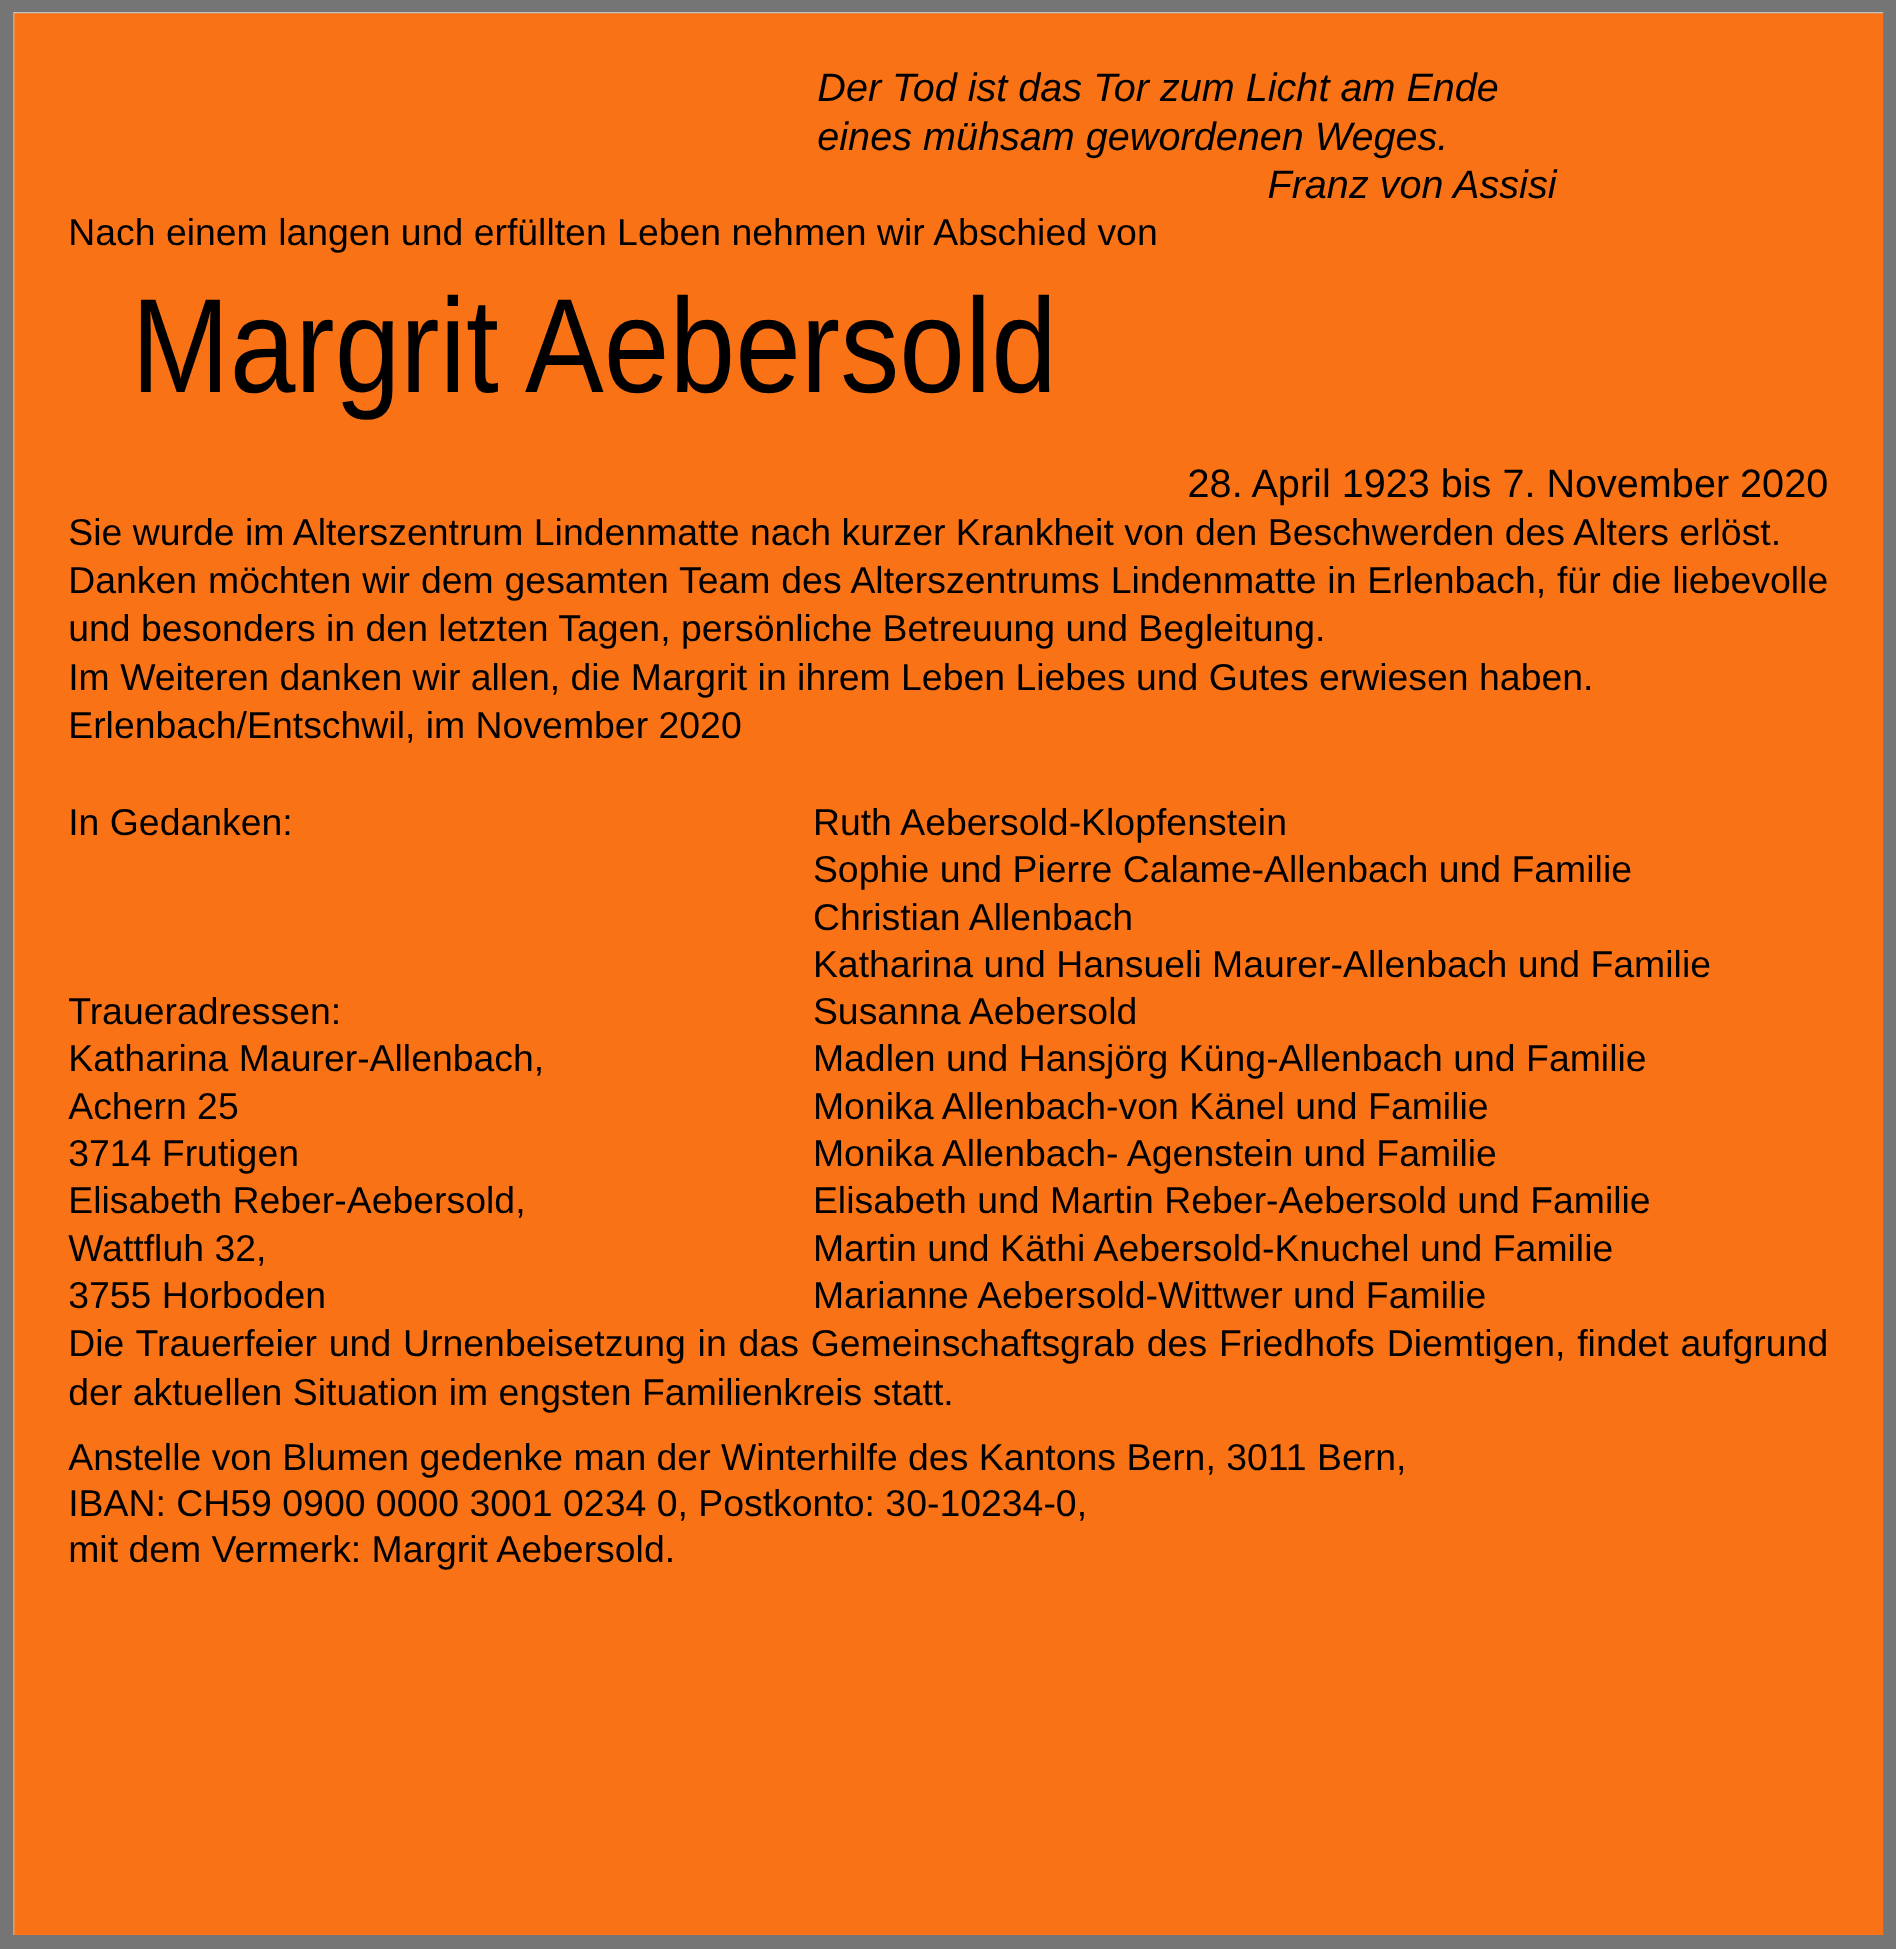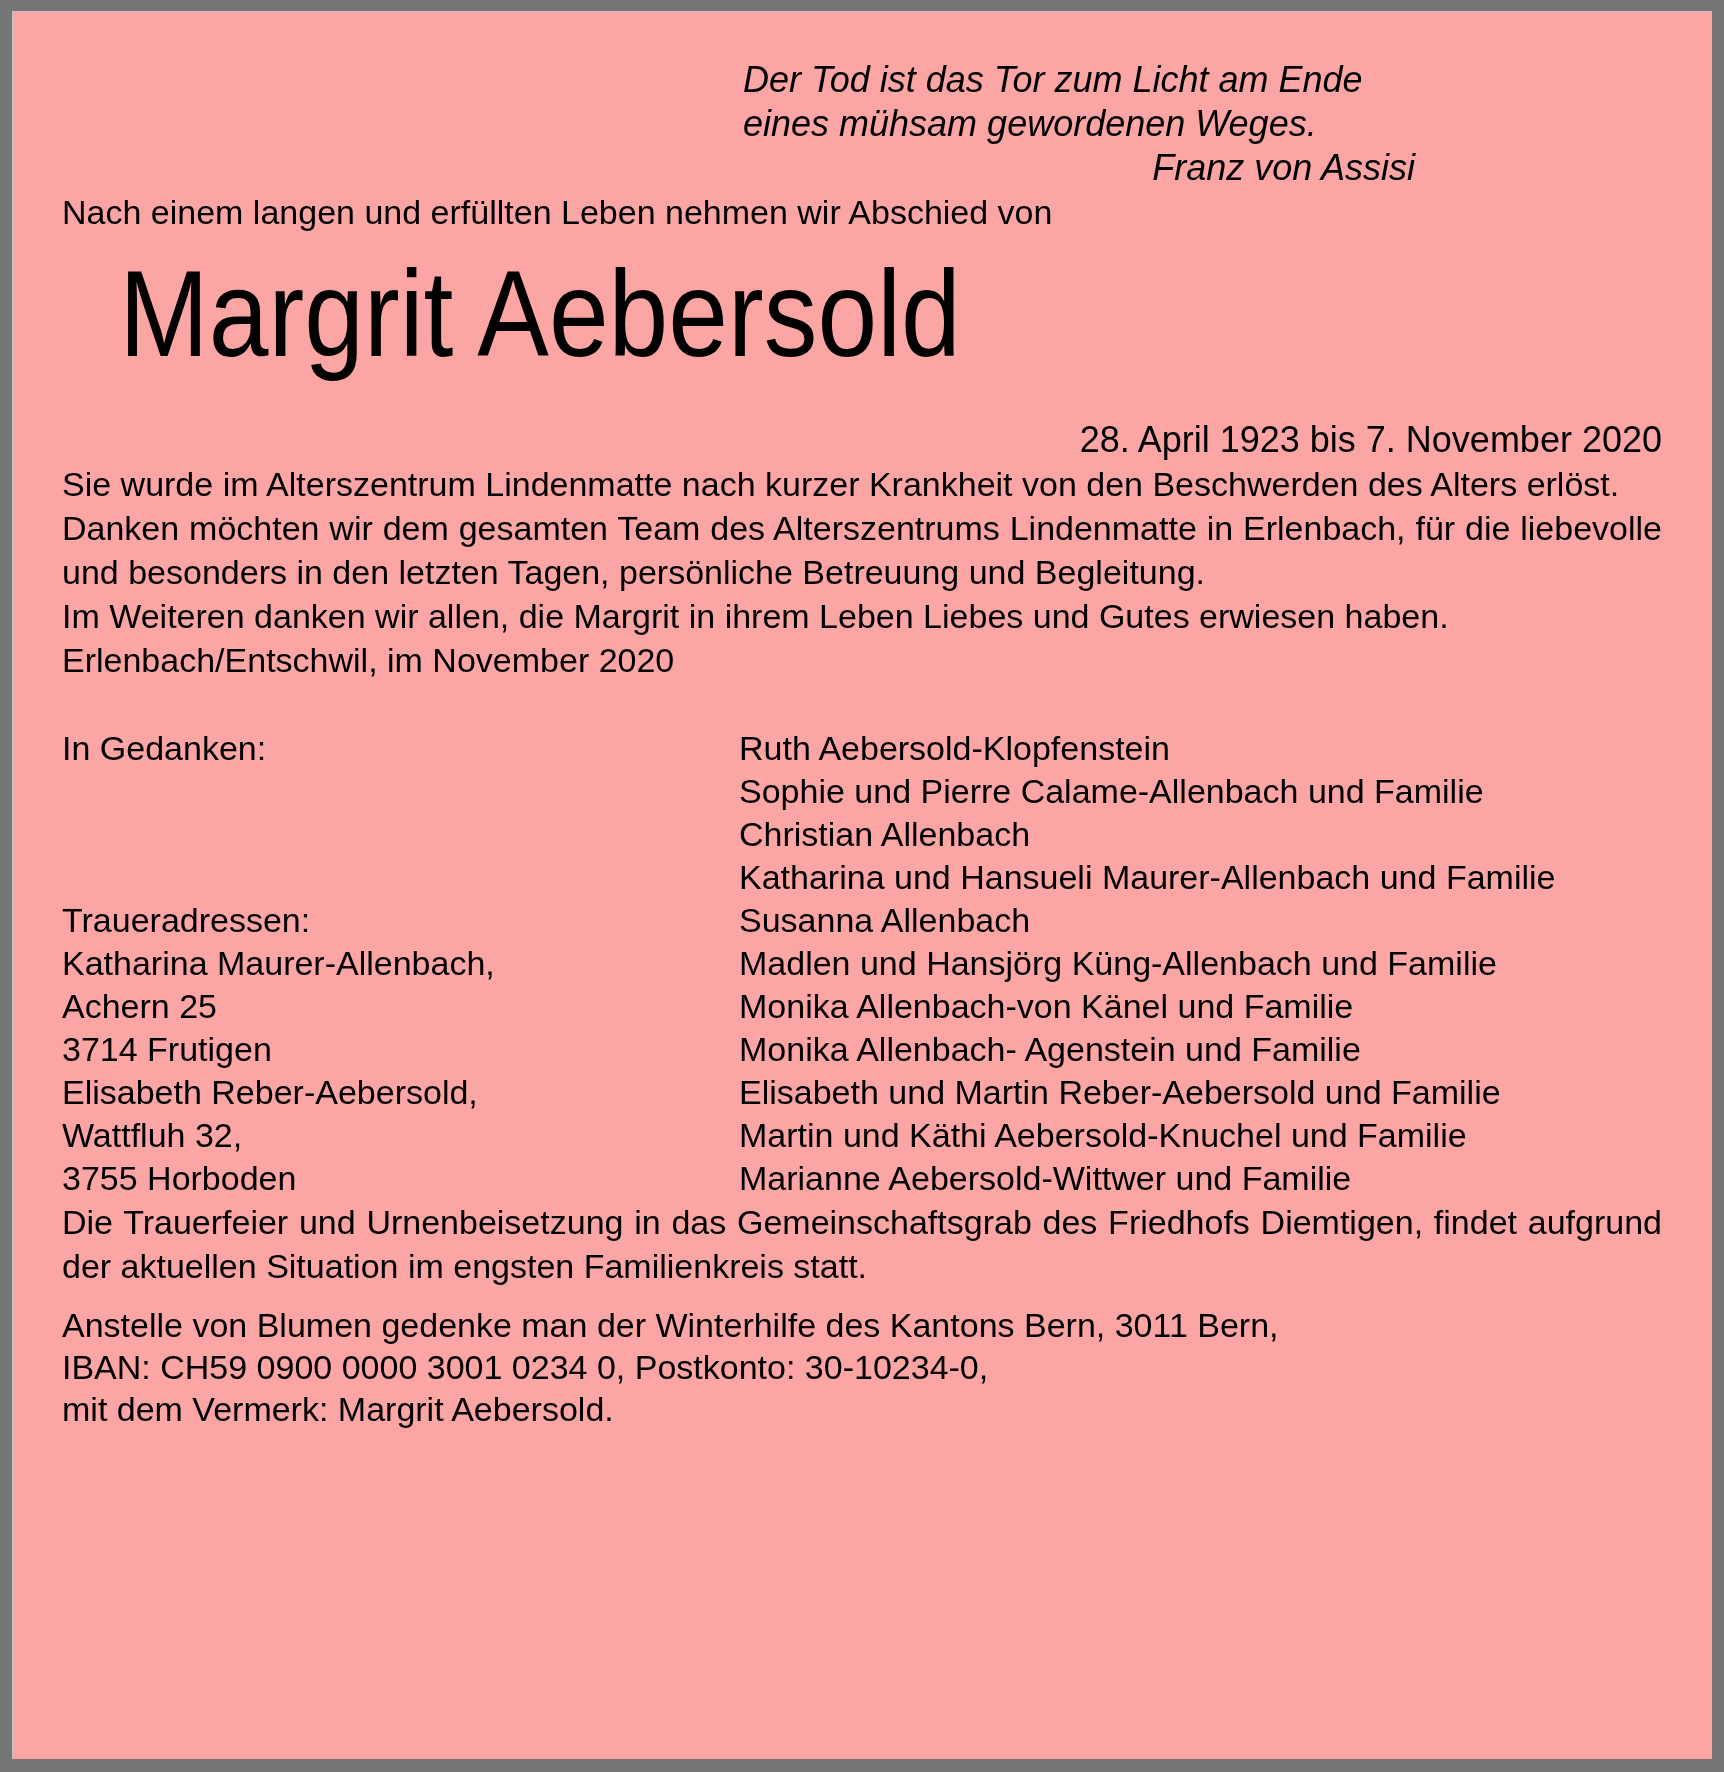--- a/index.html
+++ b/index.html
@@ -5,21 +5,21 @@
   html, body {
     margin: 0;
     padding: 0;
     background: #ffffff;
   }
   .sheet {
     position: relative;
     width: 1724px;
     height: 1772px;
     box-sizing: border-box;
-    background: #fca5a5;
+    background: #f97316;
     border-style: solid;
     border-color: #757575;
     border-width: 11px 12px 13px 12px;
     box-shadow: inset 1px 1px 0 0 #c4c4c4;
     overflow: hidden;
     font-family: "Liberation Sans", "DejaVu Sans", sans-serif;
     color: #000000;
     -webkit-font-smoothing: antialiased;
   }
   .content {
@@ -138,21 +138,21 @@
         <div class="mrow">
           <div class="mleft"></div>
           <div class="mright">Christian Allenbach</div>
         </div>
         <div class="mrow">
           <div class="mleft"></div>
           <div class="mright">Katharina und Hansueli Maurer-Allenbach und Familie</div>
         </div>
         <div class="mrow">
           <div class="mleft">Traueradressen:</div>
-          <div class="mright">Susanna Allenbach</div>
+          <div class="mright">Susanna Aebersold</div>
         </div>
         <div class="mrow">
           <div class="mleft">Katharina Maurer-Allenbach,</div>
           <div class="mright">Madlen und Hansjörg Küng-Allenbach und Familie</div>
         </div>
         <div class="mrow">
           <div class="mleft">Achern 25</div>
           <div class="mright">Monika Allenbach-von Känel und Familie</div>
         </div>
         <div class="mrow">

